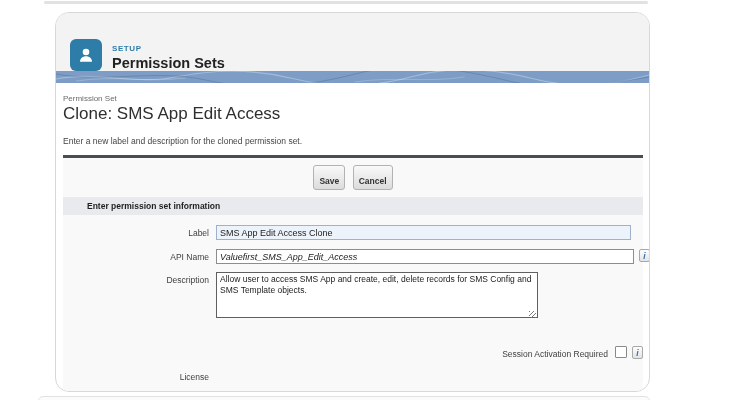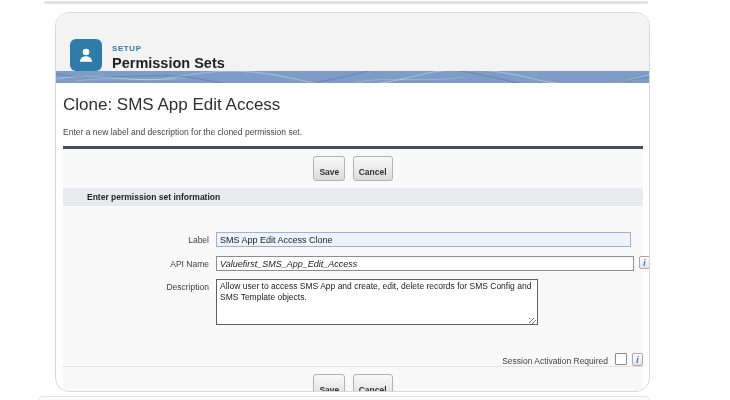--- a/index.html
+++ b/index.html
@@ -57,21 +57,21 @@
     font-family:"Liberation Sans", sans-serif; line-height:1.25; outline:none; }
   .resize-grip { position:absolute; right:2px; bottom:4px; width:7px; height:7px;
     background:repeating-linear-gradient(135deg,#777 0 1px,transparent 1px 3px);
     pointer-events:none; }
   .info-icon { width:11px; height:13px; margin-left:5px; border:1px solid #a8a8a8;
     border-radius:2px; background:linear-gradient(#fefefe,#e3e3e3); color:#3a6fb0;
     font-size:8.5px; font-weight:bold; font-style:italic; text-align:center;
     line-height:12px; flex:0 0 auto; cursor:pointer; }
   .checkbox { width:12px; height:12px; border:1px solid #8a8a8a; background:#fff;
     border-radius:1px; cursor:pointer; }
-  .row-label { margin-top:24px; }
+  .row-label { margin-top:8px; }
   .row-api { margin-top:9px; }
   .row-desc { margin-top:8px; }
   .row-session { margin-top:24px;justify-content:flex-end; }
   .row-license { margin-top:10px; padding-bottom:10px; }
   .bottom-btn-row { border-top:1px solid #e2e2e2; }
 </style>
 </head>
 <body>
 
 <div class="stage">
@@ -95,20 +95,21 @@
 
     <div class="banner">
       <svg viewBox="0 0 595 12" preserveAspectRatio="none" aria-hidden="true">
         <path d="M0,8 C40,0 80,14 120,6 S200,-2 240,8 S320,16 360,5 S440,-2 480,8 S560,14 595,4" fill="none" stroke="rgba(255,255,255,0.30)" stroke-width="1.2"></path>
         <path d="M0,3 C50,12 100,-2 150,9 S250,16 300,3 S400,-3 450,9 S540,15 595,6" fill="none" stroke="rgba(30,60,110,0.22)" stroke-width="1"></path>
         <path d="M20,10 C60,4 90,12 130,7 M300,11 C340,5 370,12 410,6" fill="none" stroke="rgba(255,255,255,0.22)" stroke-width="1"></path>
       </svg>
     </div>
 
     <div class="content">
+      <div class="entity-label">Permission Set</div>
       <div class="page-title">Clone: SMS App Edit Access</div>
       <div class="instructions">Enter a new label and description for the cloned permission set.</div>
 
       <div class="form-block">
 
         <div class="btn-row">
           <button class="btn">Save</button>
           <button class="btn">Cancel</button>
         </div>
 
@@ -148,20 +149,26 @@
           </div>
 
           <div class="frow row-session">
             <div class="flabel">Session Activation Required</div>
             <div class="fval">
               <div class="checkbox"></div>
               <div class="info-icon">i</div>
             </div>
           </div>
 
+          <div class="frow row-license">
+            <div class="flabel">License</div>
+            <div class="fval">
+              <span></span>
+            </div>
+          </div>
 
         </div>
 
         <div class="btn-row bottom-btn-row">
           <button class="btn">Save</button>
           <button class="btn">Cancel</button>
         </div>
 
       </div>
     </div>

